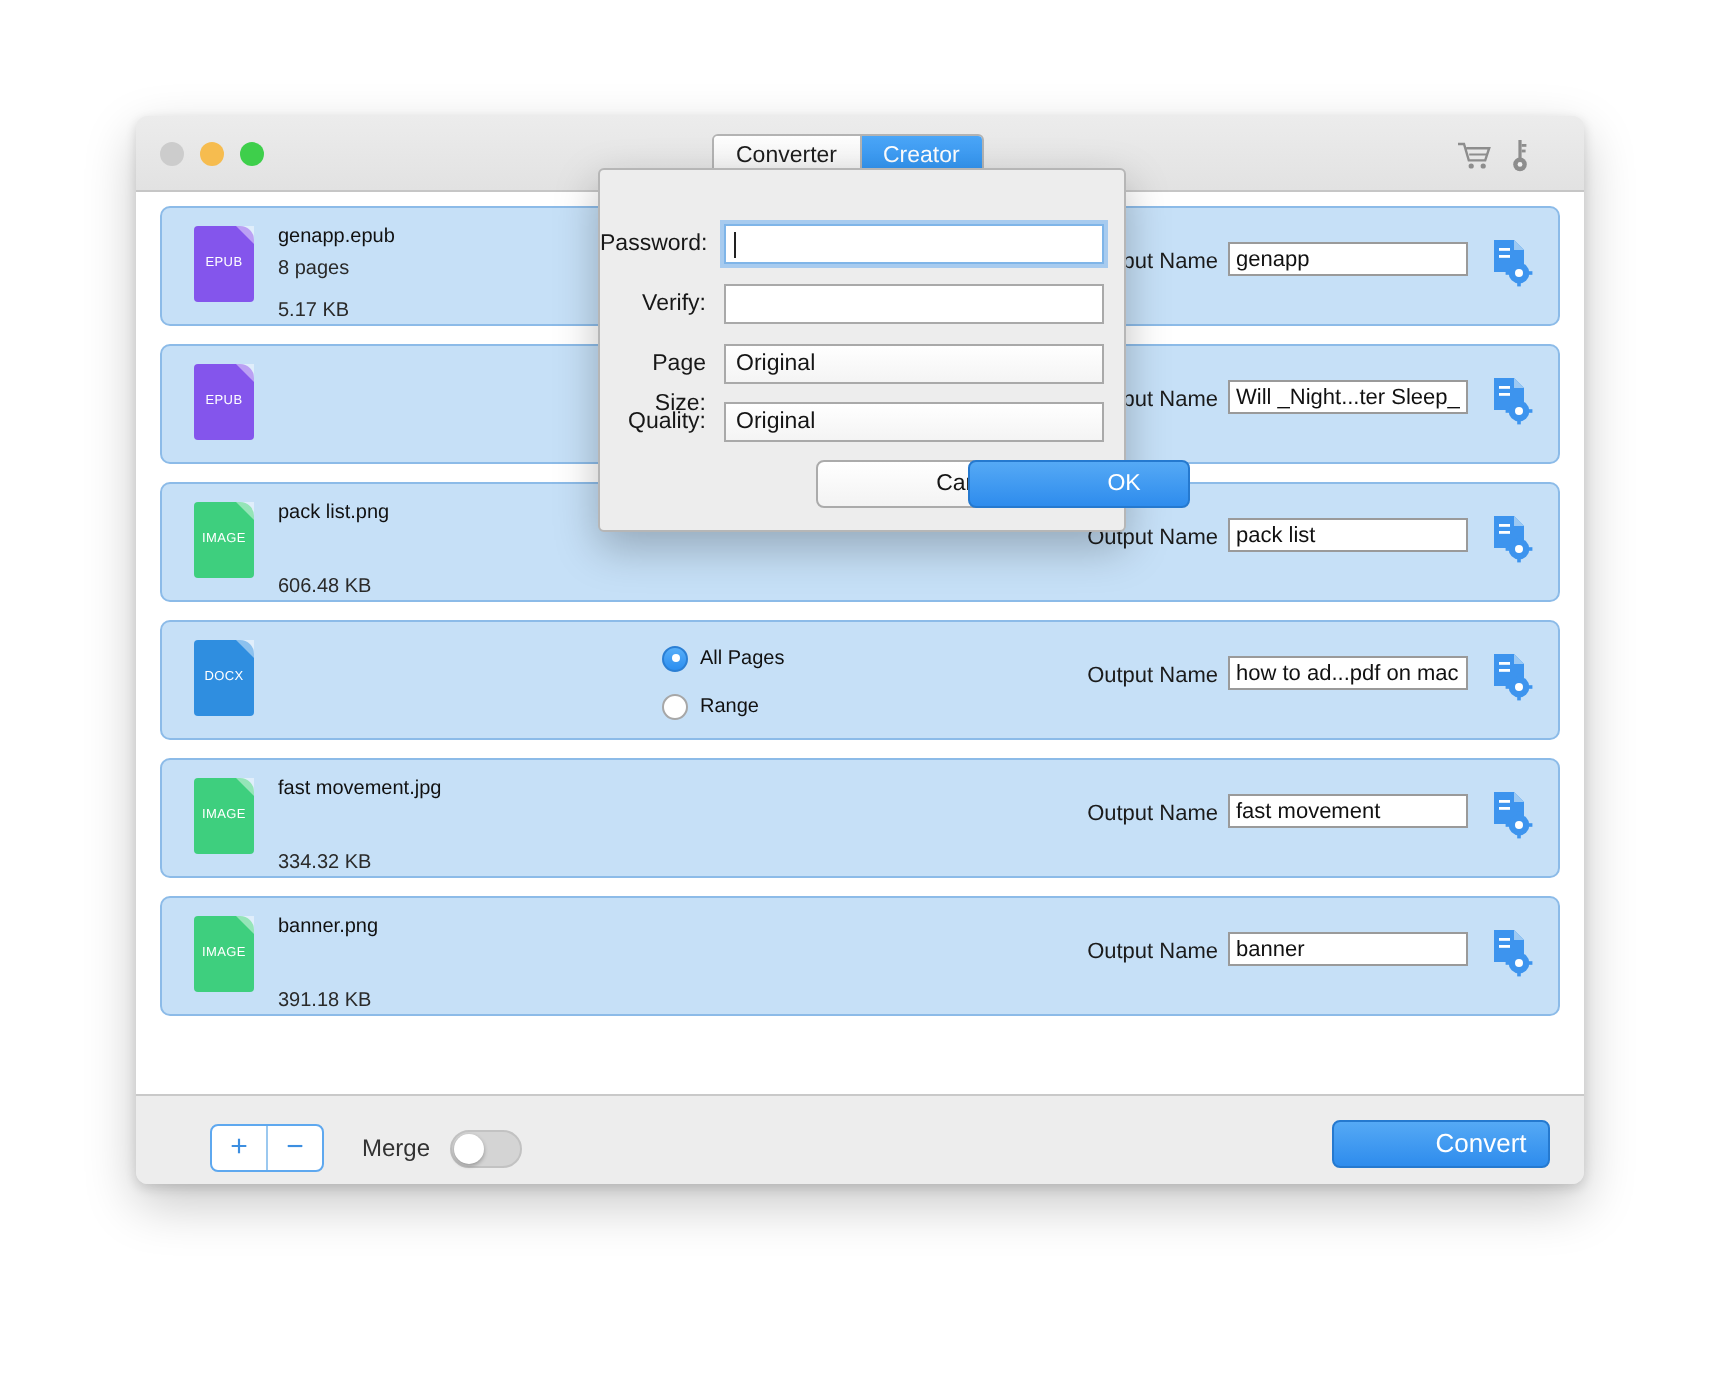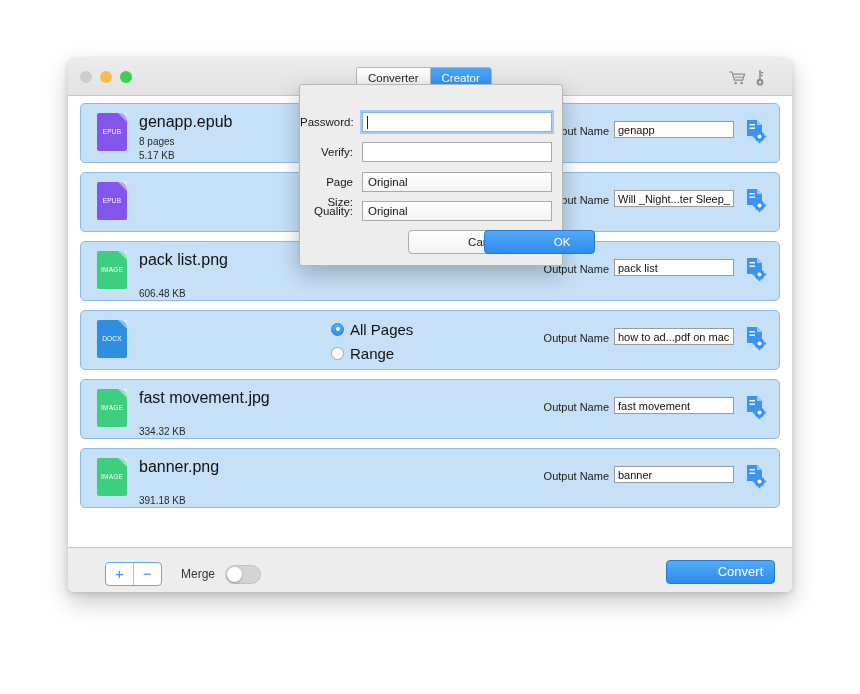--- a/index.html
+++ b/index.html
@@ -114,21 +114,21 @@
   }
   .ftype.epub  .page { background: #8455ec; }
   .ftype.image .page { background: #3ecf7e; }
   .ftype.docx  .page { background: #2f8ee0; }
 
   .fmeta {
     position: absolute; left: 58px; top: 6px;
     width: 180px;
   }
   .fname {
-    font-size: 16px; color: #111111;
+    font-size: 10px; color: #111111;
     margin-top: 3px;
     white-space: nowrap; overflow: hidden;
   }
   .fpages {
     font-size: 10px; color: #2a2a2a;
     margin-top: 5px;
   }
   .fsize {
     font-size: 10px; color: #2a2a2a;
     position: absolute; top: 40px; left: 0;
@@ -154,21 +154,21 @@
   .radio.on {
     background: linear-gradient(to bottom,#57aef8,#2b8ef0);
     border-color: #2b7fd4;
   }
   .radio.on::after {
     content: "";
     position: absolute; left: 3.5px; top: 3.5px;
     width: 4px; height: 4px; border-radius: 50%;
     background: #ffffff;
   }
-  .radio-label { font-size: 15px; color: #111111; text-align: right; }
+  .radio-label { font-size: 10px; color: #111111; text-align: right; }
 
   
   .out-label {
     position: absolute; right: 170px; top: 21px;
     font-size: 11px; color: #1b1b1b;
     white-space: nowrap;
   }
   .out-input {
     position: absolute; right: 45px; top: 17px;
     width: 120px; height: 17px;

